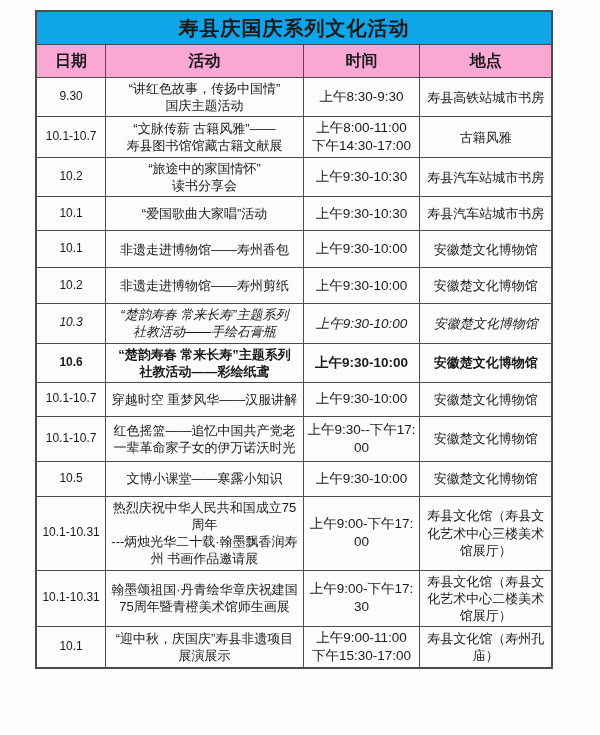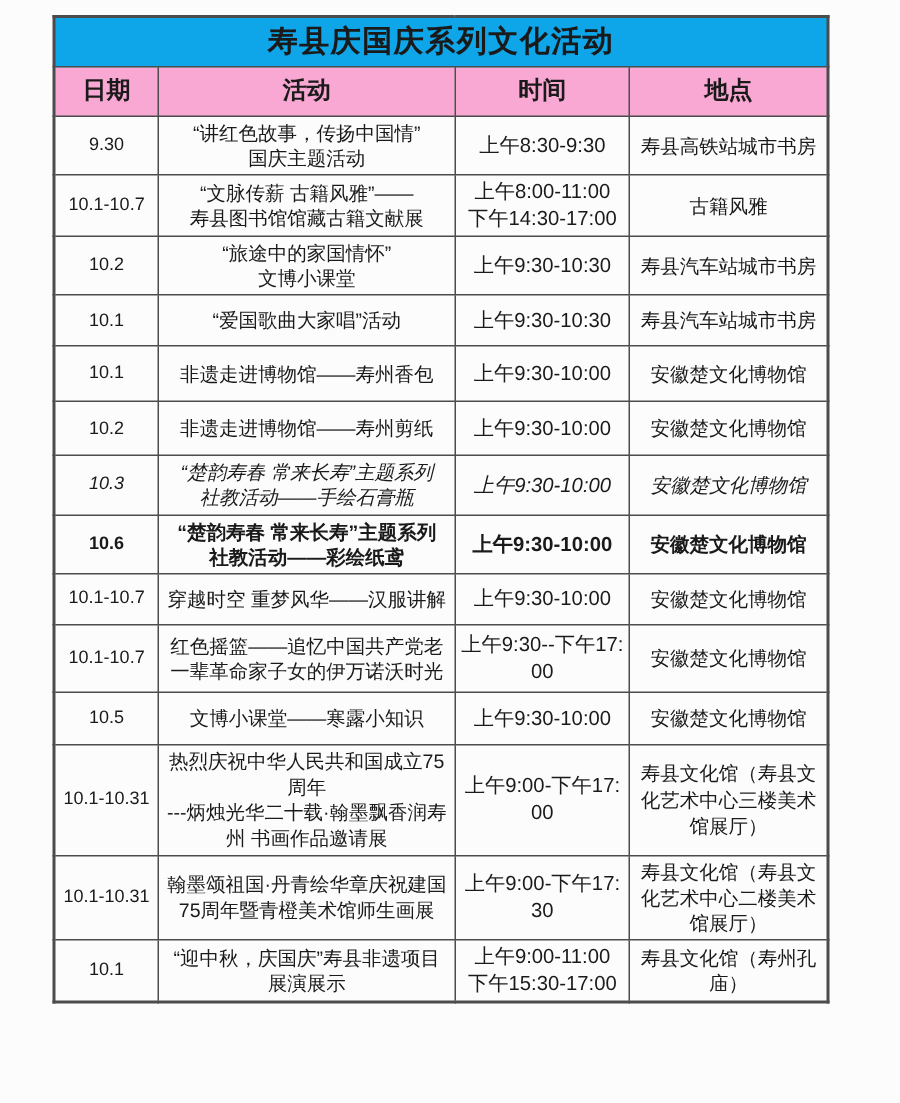--- a/index.html
+++ b/index.html
@@ -92,21 +92,21 @@
           <td class="cell-date">10.1-10.7</td>
           <td class="cell-activity">“文脉传薪 古籍风雅”——
 寿县图书馆馆藏古籍文献展</td>
           <td class="cell-time">上午8:00-11:00
 下午14:30-17:00</td>
           <td class="cell-location">古籍风雅</td>
         </tr>
         <tr style="height:37px;">
           <td class="cell-date">10.2</td>
           <td class="cell-activity">“旅途中的家国情怀”
-文博小课堂</td>
+读书分享会</td>
           <td class="cell-time">上午9:30-10:30</td>
           <td class="cell-location">寿县汽车站城市书房</td>
         </tr>
         <tr style="height:34px;">
           <td class="cell-date">10.1</td>
           <td class="cell-activity">“爱国歌曲大家唱”活动</td>
           <td class="cell-time">上午9:30-10:30</td>
           <td class="cell-location">寿县汽车站城市书房</td>
         </tr>
         <tr style="height:37px;">

